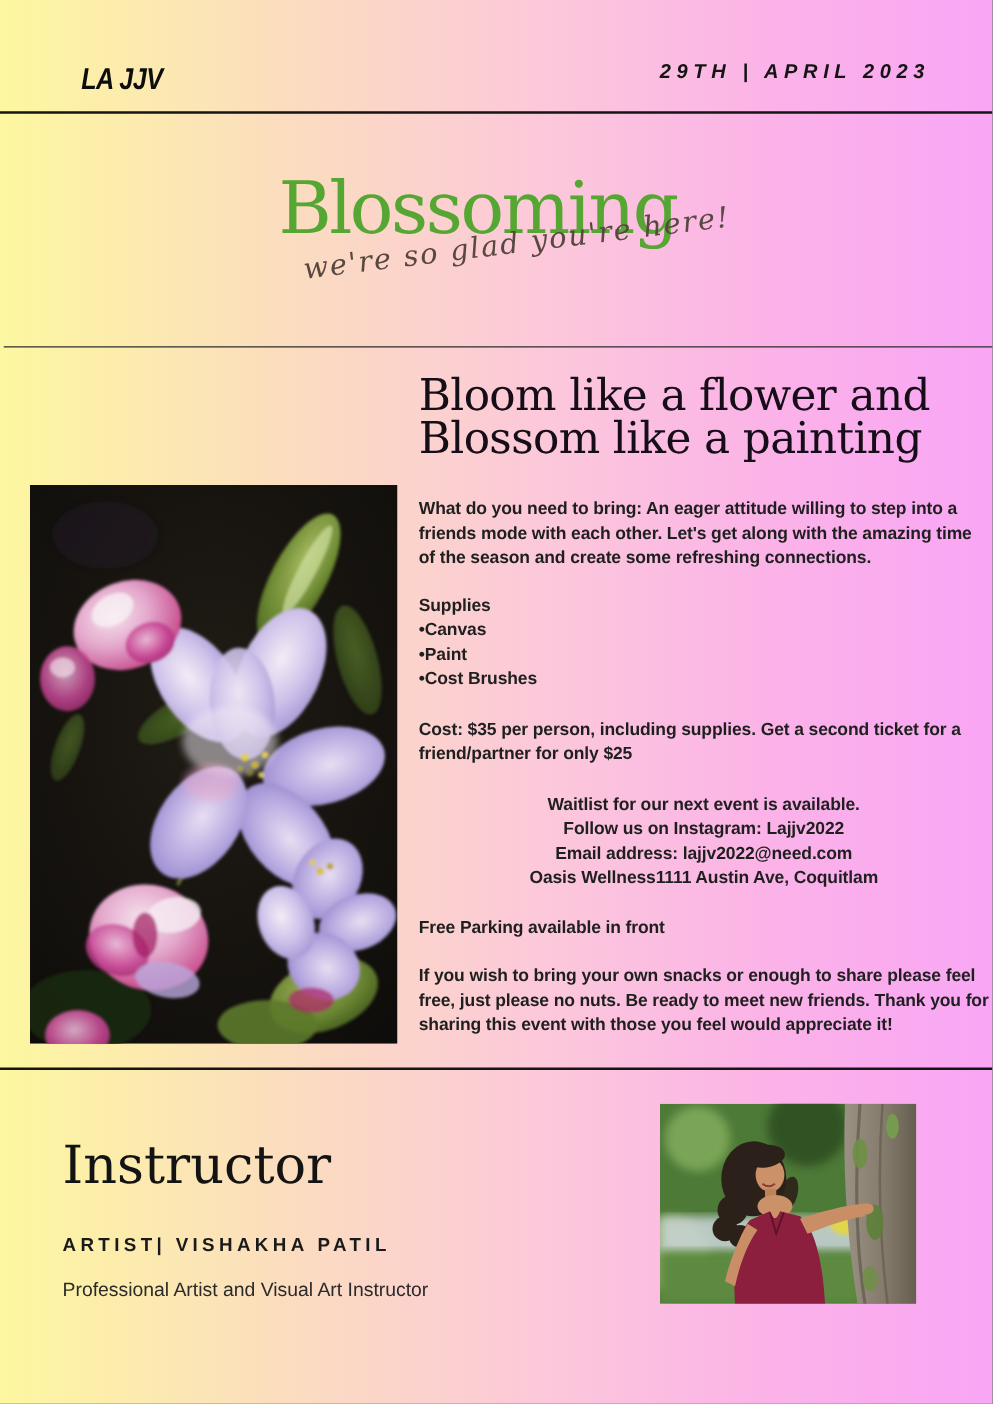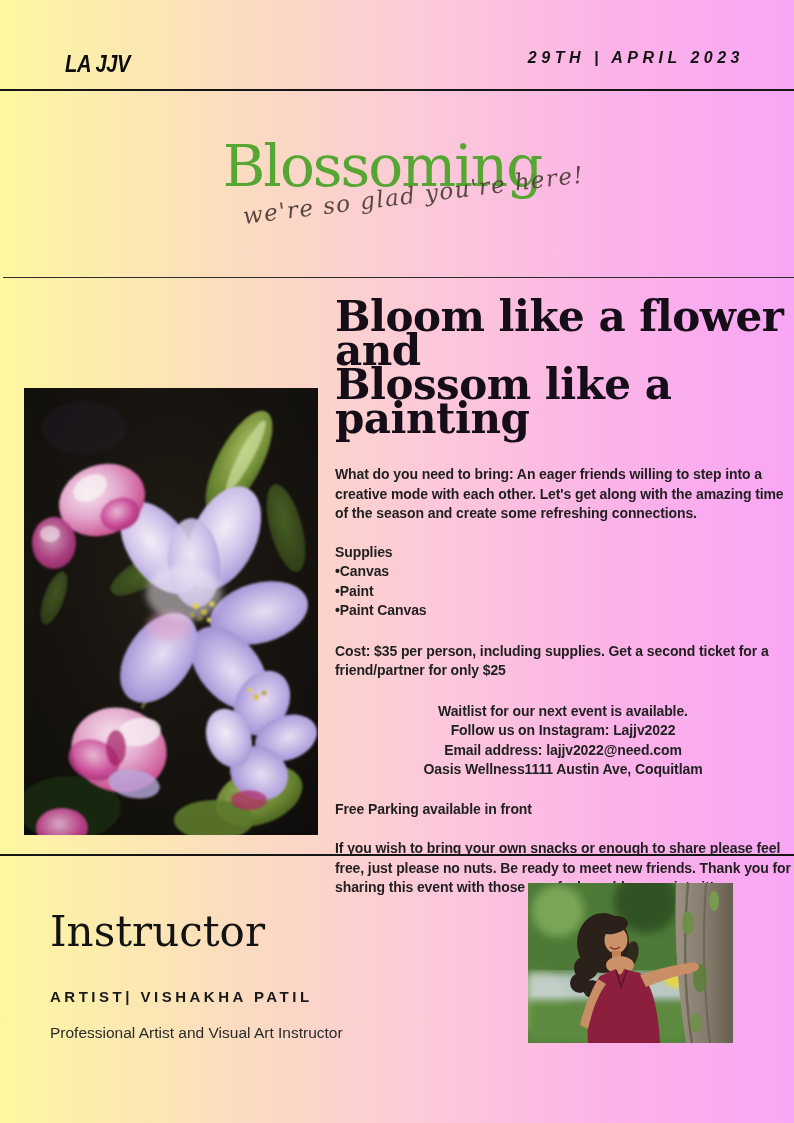--- a/index.html
+++ b/index.html
@@ -25,21 +25,21 @@
   }
   .hero-tagline {
     position:absolute; left:240px; top:90px; transform:rotate(-7deg); transform-origin:left center;
     font-family:"DejaVu Serif",serif; font-style:italic; font-size:23px; letter-spacing:1.5px; color:#584840;
   }
   
   .main { position:absolute; top:278px; left:0; width:100%; height:578px; border-bottom:2px solid #151515; }
   .painting { position:absolute; left:24px; top:110px; width:294px; height:447px; display:block; }
   .content { position:absolute; left:335px; top:22px; width:456px; }
   .bloom-heading {
-    font-family:"DejaVu Serif",serif; font-weight:700; font-size:42px; line-height:34px;
+    font-family:"DejaVu Serif",serif; font-weight:400; font-size:35px; line-height:34px;
     letter-spacing:-0.5px; color:#150d18;
   }
   .bloom-heading span { display:block; }
   .body-par, .body-line { font-size:14px; font-weight:700; line-height:19.5px; color:#1f1f1f; letter-spacing:-0.1px; }
   .intro      { margin-top:29px; }
   .supplies   { margin-top:19px; }
   .cost       { margin-top:21px; }
   .info-block { margin-top:21px;text-align:center; }
   .parking    { margin-top:20px; }
   .closing    { margin-top:20px; }
@@ -170,26 +170,26 @@
         <ellipse cx="225" cy="412" rx="18" ry="10" fill="#b02468" opacity="0.7"></ellipse>
         <ellipse cx="38" cy="440" rx="26" ry="20" fill="url(#magB)" opacity="0.9"></ellipse>
       </g>
     </svg>
 
     <div class="content">
       <div class="bloom-heading">
         <span>Bloom like a flower and</span>
         <span>Blossom like a painting</span>
       </div>
-      <p class="body-par intro">What do you need to bring: An eager friends willing to step into a creative mode with each other. Let's get along with the amazing time of the season and create some refreshing connections.</p>
+      <p class="body-par intro">What do you need to bring: An eager attitude willing to step into a friends mode with each other. Let's get along with the amazing time of the season and create some refreshing connections.</p>
       <div class="supplies">
         <div class="body-line">Supplies</div>
         <div class="body-line">•Canvas</div>
         <div class="body-line">•Paint</div>
-        <div class="body-line">•Paint Canvas</div>
+        <div class="body-line">•Cost Brushes</div>
       </div>
       <p class="body-par cost">Cost: $35 per person, including supplies. Get a second ticket for a friend/partner for only $25</p>
       <div class="info-block">
         <div class="body-line">Waitlist for our next event is available.</div>
         <div class="body-line">Follow us on Instagram: Lajjv2022</div>
         <div class="body-line">Email address: lajjv2022@need.com</div>
         <div class="body-line">Oasis Wellness1111 Austin Ave, Coquitlam</div>
       </div>
       <p class="body-par parking">Free Parking available in front</p>
       <p class="body-par closing">If you wish to bring your own snacks or enough to share please feel free, just please no nuts. Be ready to meet new friends. Thank you for sharing this event with those you feel would appreciate it!</p>

